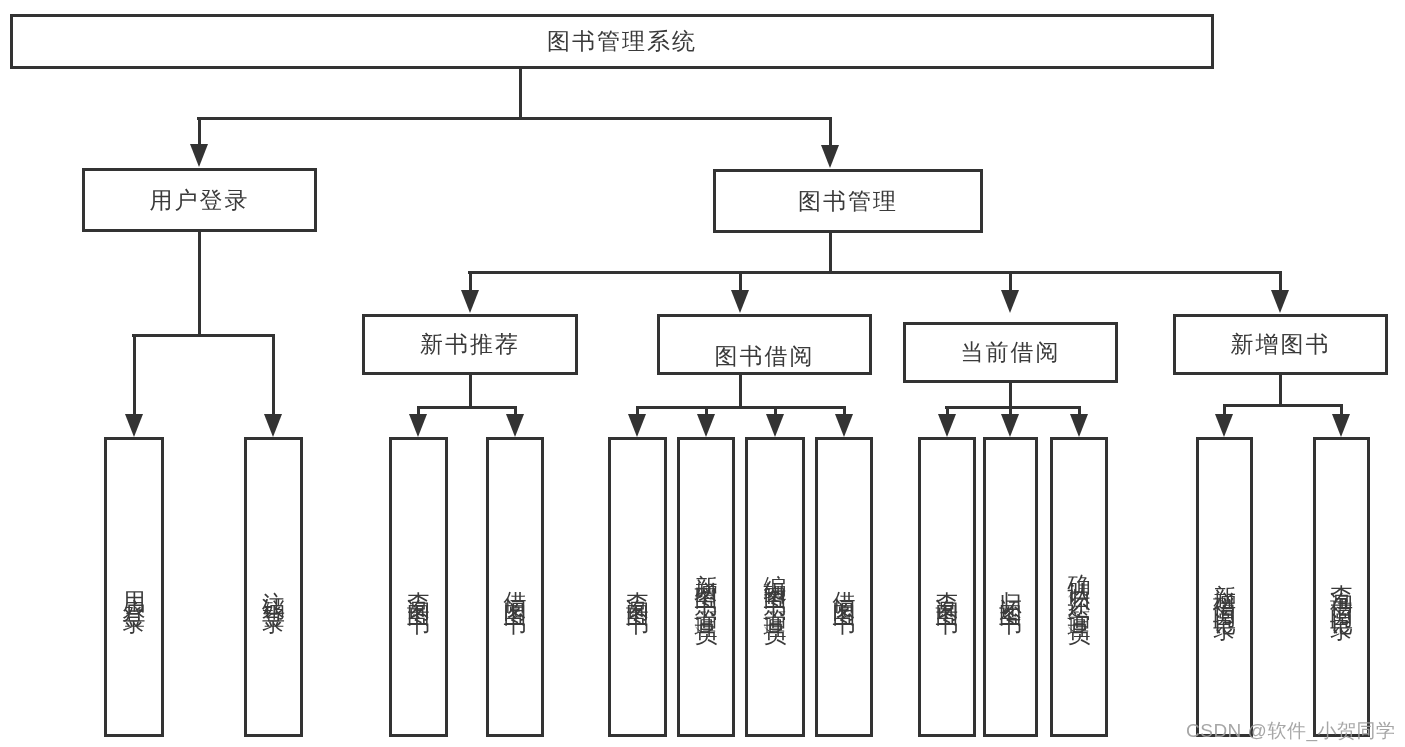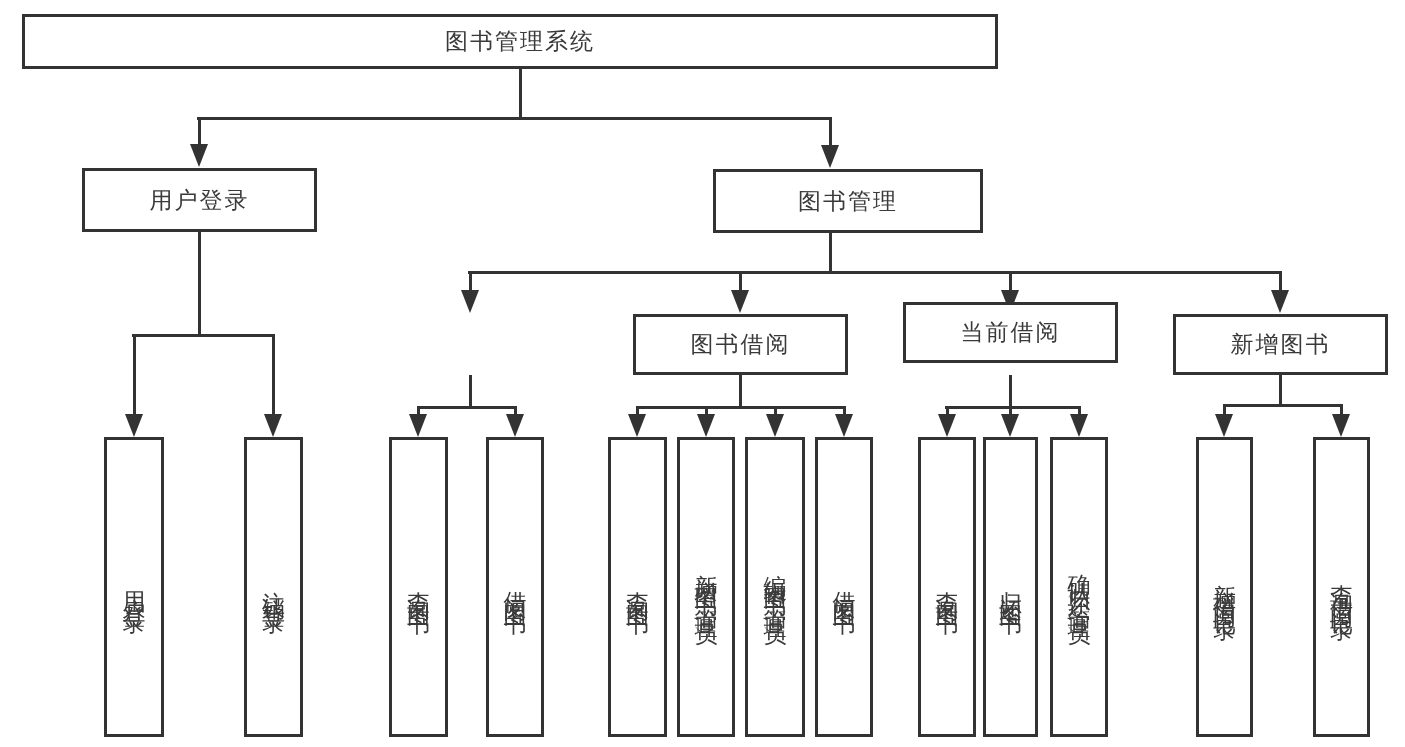--- a/index.html
+++ b/index.html
@@ -58,35 +58,38 @@
     color: rgba(158, 158, 158, 0.92);
     white-space: nowrap;
     z-index: 3;
   }
 </style>
 </head>
 <body>
 
 <div id="canvas">
 
-  <div class="box h" style="left:22px; top:14px; width:976px; height:55px;padding-left:20px;">
+  <div class="box h" style="left:10px; top:14px; width:1204px; height:55px;padding-left:20px;">
     <span>图书管理系统</span>
   </div>
 
   <div class="box h" style="left:82px; top:168px; width:235px; height:64px;">
     <span>用户登录</span>
   </div>
   <div class="box h" style="left:713px; top:169px; width:270px; height:64px;">
     <span>图书管理</span>
   </div>
 
-  <div class="box h" style="left:633px; top:314px; width:215px; height:61px;">
+  <div class="box h" style="left:362px; top:314px; width:216px; height:61px;">
+    <span>新书推荐</span>
+  </div>
+  <div class="box h" style="left:657px; top:314px; width:215px; height:61px;align-items:flex-end;">
     <span>图书借阅</span>
   </div>
-  <div class="box h" style="left:903px; top:302px; width:215px; height:61px;">
+  <div class="box h" style="left:903px; top:322px; width:215px; height:61px;">
     <span>当前借阅</span>
   </div>
   <div class="box h" style="left:1173px; top:314px; width:215px; height:61px;">
     <span>新增图书</span>
   </div>
 
   <div class="box v" style="left:104px; top:437px; width:60px; height:300px;">
     <span>用户登录</span>
   </div>
   <div class="box v" style="left:244px; top:437px; width:59px; height:300px;">
@@ -123,20 +126,21 @@
     <span>确认归还（管理员）</span>
   </div>
 
   <div class="box v" style="left:1196px; top:437px; width:57px; height:300px;">
     <span>新增借阅记录</span>
   </div>
   <div class="box v" style="left:1313px; top:437px; width:57px; height:300px;">
     <span>查询借阅记录</span>
   </div>
 
+  <div id="watermark">CSDN @软件_小贺同学</div>
 <div class="bar" style="left: 519px; top: 69px; width: 3px; height: 49px;"></div>
     <div class="bar" style="left: 197px; top: 117px; width: 635px; height: 3px;"></div>
     <div class="bar" style="left: 198px; top: 117px; width: 3px; height: 30px;"></div>
     <div class="bar" style="left: 829px; top: 117px; width: 3px; height: 32px;"></div>
     <div class="bar" style="left: 198px; top: 232px; width: 3px; height: 105px;"></div>
     <div class="bar" style="left: 132px; top: 334px; width: 143px; height: 3px;"></div>
     <div class="bar" style="left: 133px; top: 334px; width: 3px; height: 82px;"></div>
     <div class="bar" style="left: 272px; top: 334px; width: 3px; height: 82px;"></div>
     <div class="bar" style="left: 829px; top: 233px; width: 3px; height: 41px;"></div>
     <div class="bar" style="left: 468px; top: 271px; width: 814px; height: 3px;"></div>

